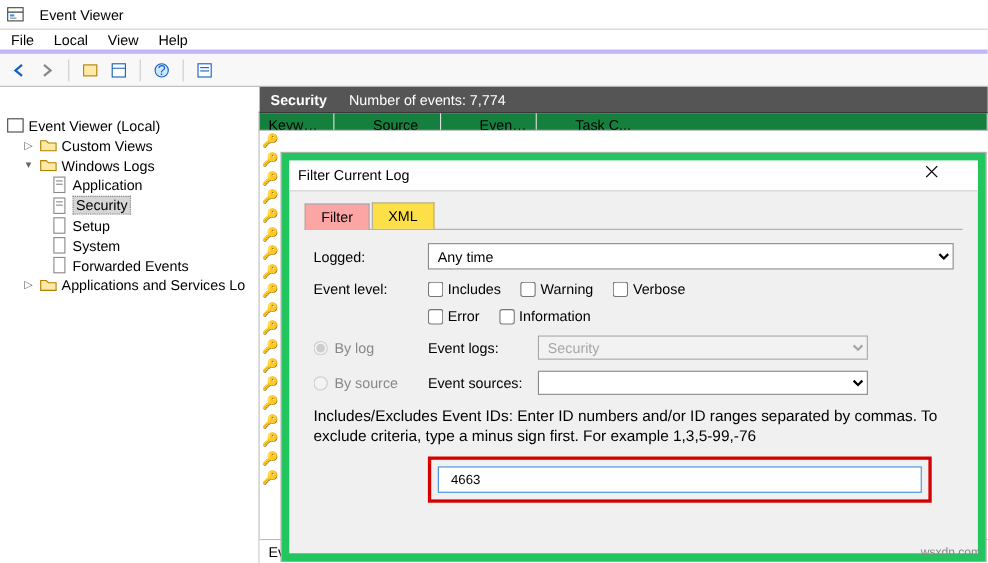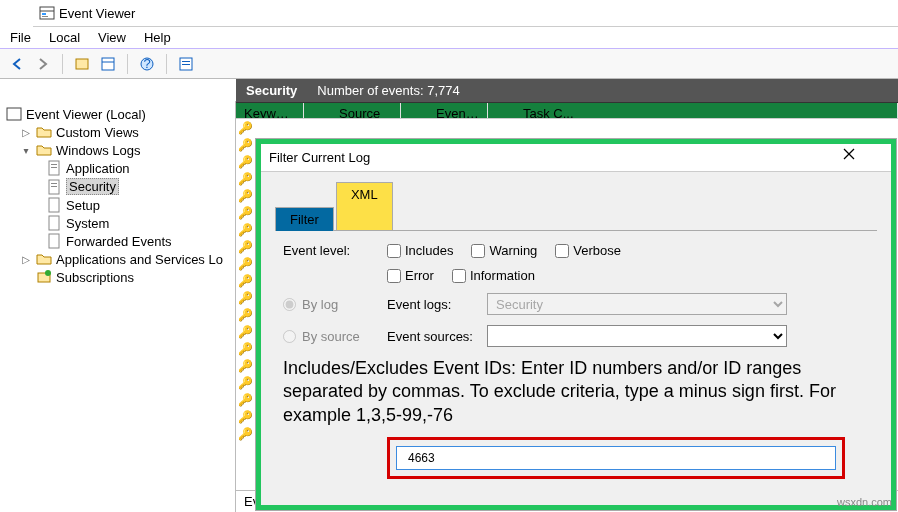--- a/index.html
+++ b/index.html
@@ -1,19 +1,19 @@
 <!DOCTYPE html>
 <html><head>
 <meta charset="utf-8">
 <style>
 * { box-sizing: border-box; font-family: "Segoe UI", Tahoma, sans-serif; font-size: 13px; margin: 0; padding: 0; }
 body { background: #fff; width: 898px; height: 512px; overflow: hidden; position: relative; }
-.titlebar { height: 27px; line-height: 27px; padding-left: 6px; background: #fff; border-bottom: 1px solid #ccc; display: flex; align-items: center; gap: 4px; margin-left: 33px; }
+.titlebar { height: 27px; line-height: 27px; padding-left: 6px; background: #fff; border-bottom: 1px solid #ccc; display: flex; align-items: center; gap: 14px; }
 .titlebar .app-icon { width: 16px; height: 16px; display: inline-block; }
-.menubar { height: 22px; display: flex; align-items: center; gap: 18px; padding: 0 10px; border-bottom: 1px solid #c4b5fd; }
+.menubar { height: 22px; display: flex; align-items: center; gap: 18px; padding: 0 10px; border-bottom: 4px solid #c4b5fd; }
 .menubar span { cursor: default; }
 .toolbar { height: 30px; border-bottom: 1px solid #bbb; display: flex; align-items: center; padding: 0 6px; gap: 4px; background: #f8f8f8; }
 .toolbar .sep { width: 1px; height: 20px; background: #ccc; margin: 0 4px; }
 .toolbar .tb-btn { width: 22px; height: 22px; border: 1px solid transparent; display: flex; align-items: center; justify-content: center; }
 .main { display: flex; height: calc(512px - 27px - 22px - 30px); }
 .tree { width: 236px; border-right: 1px solid #bbb; padding: 4px 2px; overflow: hidden; margin-top: 22px; }
 .tree-row { display: flex; align-items: center; gap: 4px; padding: 1px 4px; white-space: nowrap; cursor: default; }
 .tree-row.indent1 { padding-left: 18px; }
 .tree-row.indent2 { padding-left: 44px; }
 .tree-row.selected .lbl { background: #d6d6d6; border: 1px dotted #888; padding: 0 2px; }
@@ -21,39 +21,39 @@
 .tree-row .tico { width: 16px; height: 16px; display: inline-flex; align-items:center; justify-content:center; }
 .content { flex: 1; display: flex; flex-direction: column; position: relative; }
 .sec-header { background: #555; color: #fff; height: 24px; line-height: 24px; padding: 0 10px; display: flex; gap: 20px; border-bottom: 1px solid #333; }
 .sec-header .title { font-weight: bold; }
 .list-head { height: 16px; border-bottom: 1px solid #ccc; display: flex; align-items: center; background: #15803d; gap: 27px; }
 .list-head .col { padding: 0 8px; border-right: 1px solid #e0e0e0; height: 100%; line-height: 22px; overflow: hidden; white-space: nowrap; text-overflow: ellipsis; }
 .event-rows { position: relative; padding-left: 2px; }
 .event-rows .keyrow { height: 17px; display: flex; align-items: center; }
 .event-rows .key-icon { width: 16px; text-align: center; color: #c79a1b; font-size: 12px; }
 .details-strip { position: absolute; bottom: 0; left: 0; right: 0; height: 22px; border-top: 1px solid #bbb; background: #fff; padding: 0 8px; line-height: 22px; }
-.dialog { position: absolute; left: 256px; top: 139px; width: 640px; height: 371px; background: #f0f0f0; border: 5px solid #22c55e; box-shadow: 0 0 0 1px #aaa; }
+.dialog { position: absolute; left: 256px; top: 139px; width: 640px; height: 371px; background: #f0f0f0; border: 7px solid #22c55e; box-shadow: 0 0 0 1px #aaa; }
 .dlg-title { height: 28px; background: #fff; border-bottom: 1px solid #ccc; display: flex; align-items: center; justify-content: space-between; padding: 0 8px; }
 .dlg-close { width: 40px; height: 20px; text-align: center; cursor: default; }
 .dlg-body { padding: 10px 14px; }
 .tabstrip { display: flex; border-bottom: 1px solid #aaa; }
 .tab { padding: 4px 14px; border: 1px solid #aaa; border-bottom: none; background: #fde047; margin-right: 2px; cursor: default; }
-.tab.active { background: #0369a1; position: relative; top: 1px; margin-top: 24px; }
+.tab.active { background: #fca5a5; position: relative; top: 1px; }
 .form { padding: 12px 8px; }
 .form-row { display: flex; align-items: center; margin-bottom: 10px; }
 .form-row .flabel { width: 104px; color: #000; }
 .form-row .fcontrol { flex: 1; display: flex; align-items: center; gap: 18px; flex-wrap: wrap; }
 .form select { width: 100%; height: 24px; border: 1px solid #888; background: #fff; padding: 0 4px; }
 .cb { display: flex; align-items: center; gap: 4px; }
 .cb input { width: 14px; height: 14px; }
 .radio-row { display: flex; align-items: center; margin-bottom: 10px; }
 .radio-row .rcol { width: 104px; display: flex; align-items: center; gap: 6px; color: #888; }
 .radio-row .rlabel { width: 100px; }
 .radio-row select { width: 300px; height: 22px; border: 1px solid #888; background: #f4f4f4; color: #888; }
-.help-text { font-size: 18px; color: #000; margin: 6px 0 10px; line-height: 1.3; }
+.help-text { font-size: 14px; color: #000; margin: 6px 0 10px; line-height: 1.3; }
 .ids-row { display: flex; align-items: center; }
 .ids-row .spacer { width: 104px; }
 .ids-box { border: 3px solid #d40000; padding: 6px; }
 .ids-box input { width: 440px; height: 24px; border: 1px solid #3b8be0; padding: 0 11px; font-size: 12px; }
 .watermark { position: absolute; right: 6px; bottom: 4px; font-size: 11px; color: #888; }
 svg { display: block; }
 </style>
 </head>
 <body>
 
@@ -190,30 +190,20 @@
       <span class="lbl">Forwarded Events</span>
     </div>
     <div class="tree-row indent1">
       <span class="expander">▷</span>
       <span class="tico">
           <svg width="16" height="16">
             <path d="M1 4h5l2 2h7v7H1z" fill="#ffe9a6" stroke="#b08000"></path>
           </svg>
         </span>
       <span class="lbl">Applications and Services Lo</span>
-    </div>
-    <div class="tree-row indent1">
-      <span class="expander" style="visibility:hidden">▷</span>
-      <span class="tico">
-          <svg width="16" height="16">
-            <rect x="2" y="4" width="12" height="9" fill="#ffe9a6" stroke="#b08000"></rect>
-            <circle cx="12" cy="4" r="3" fill="#3a3"></circle>
-          </svg>
-        </span>
-      <span class="lbl">Subscriptions</span>
     </div>
   </div>
 
   <div class="content">
     <div class="sec-header">
       <span class="title">Security</span>
       <span>
         <span>Number of events:</span>
         <span>7,774</span>
       </span>
@@ -297,20 +287,28 @@
         </svg>
     </span>
   </div>
   <div class="dlg-body">
     <div class="tabstrip">
       <div class="tab active">Filter</div>
       <div class="tab">XML</div>
     </div>
     <div class="form">
       <div class="form-row">
+        <div class="flabel">Logged:</div>
+        <div class="fcontrol">
+          <select>
+            <option>Any time</option>
+          </select>
+        </div>
+      </div>
+      <div class="form-row">
         <div class="flabel">Event level:</div>
         <div class="fcontrol">
           <label class="cb">
               <input type="checkbox" style="">
               <span>Includes</span>
             </label>
           <label class="cb">
               <input type="checkbox" style="">
               <span>Warning</span>
             </label>

